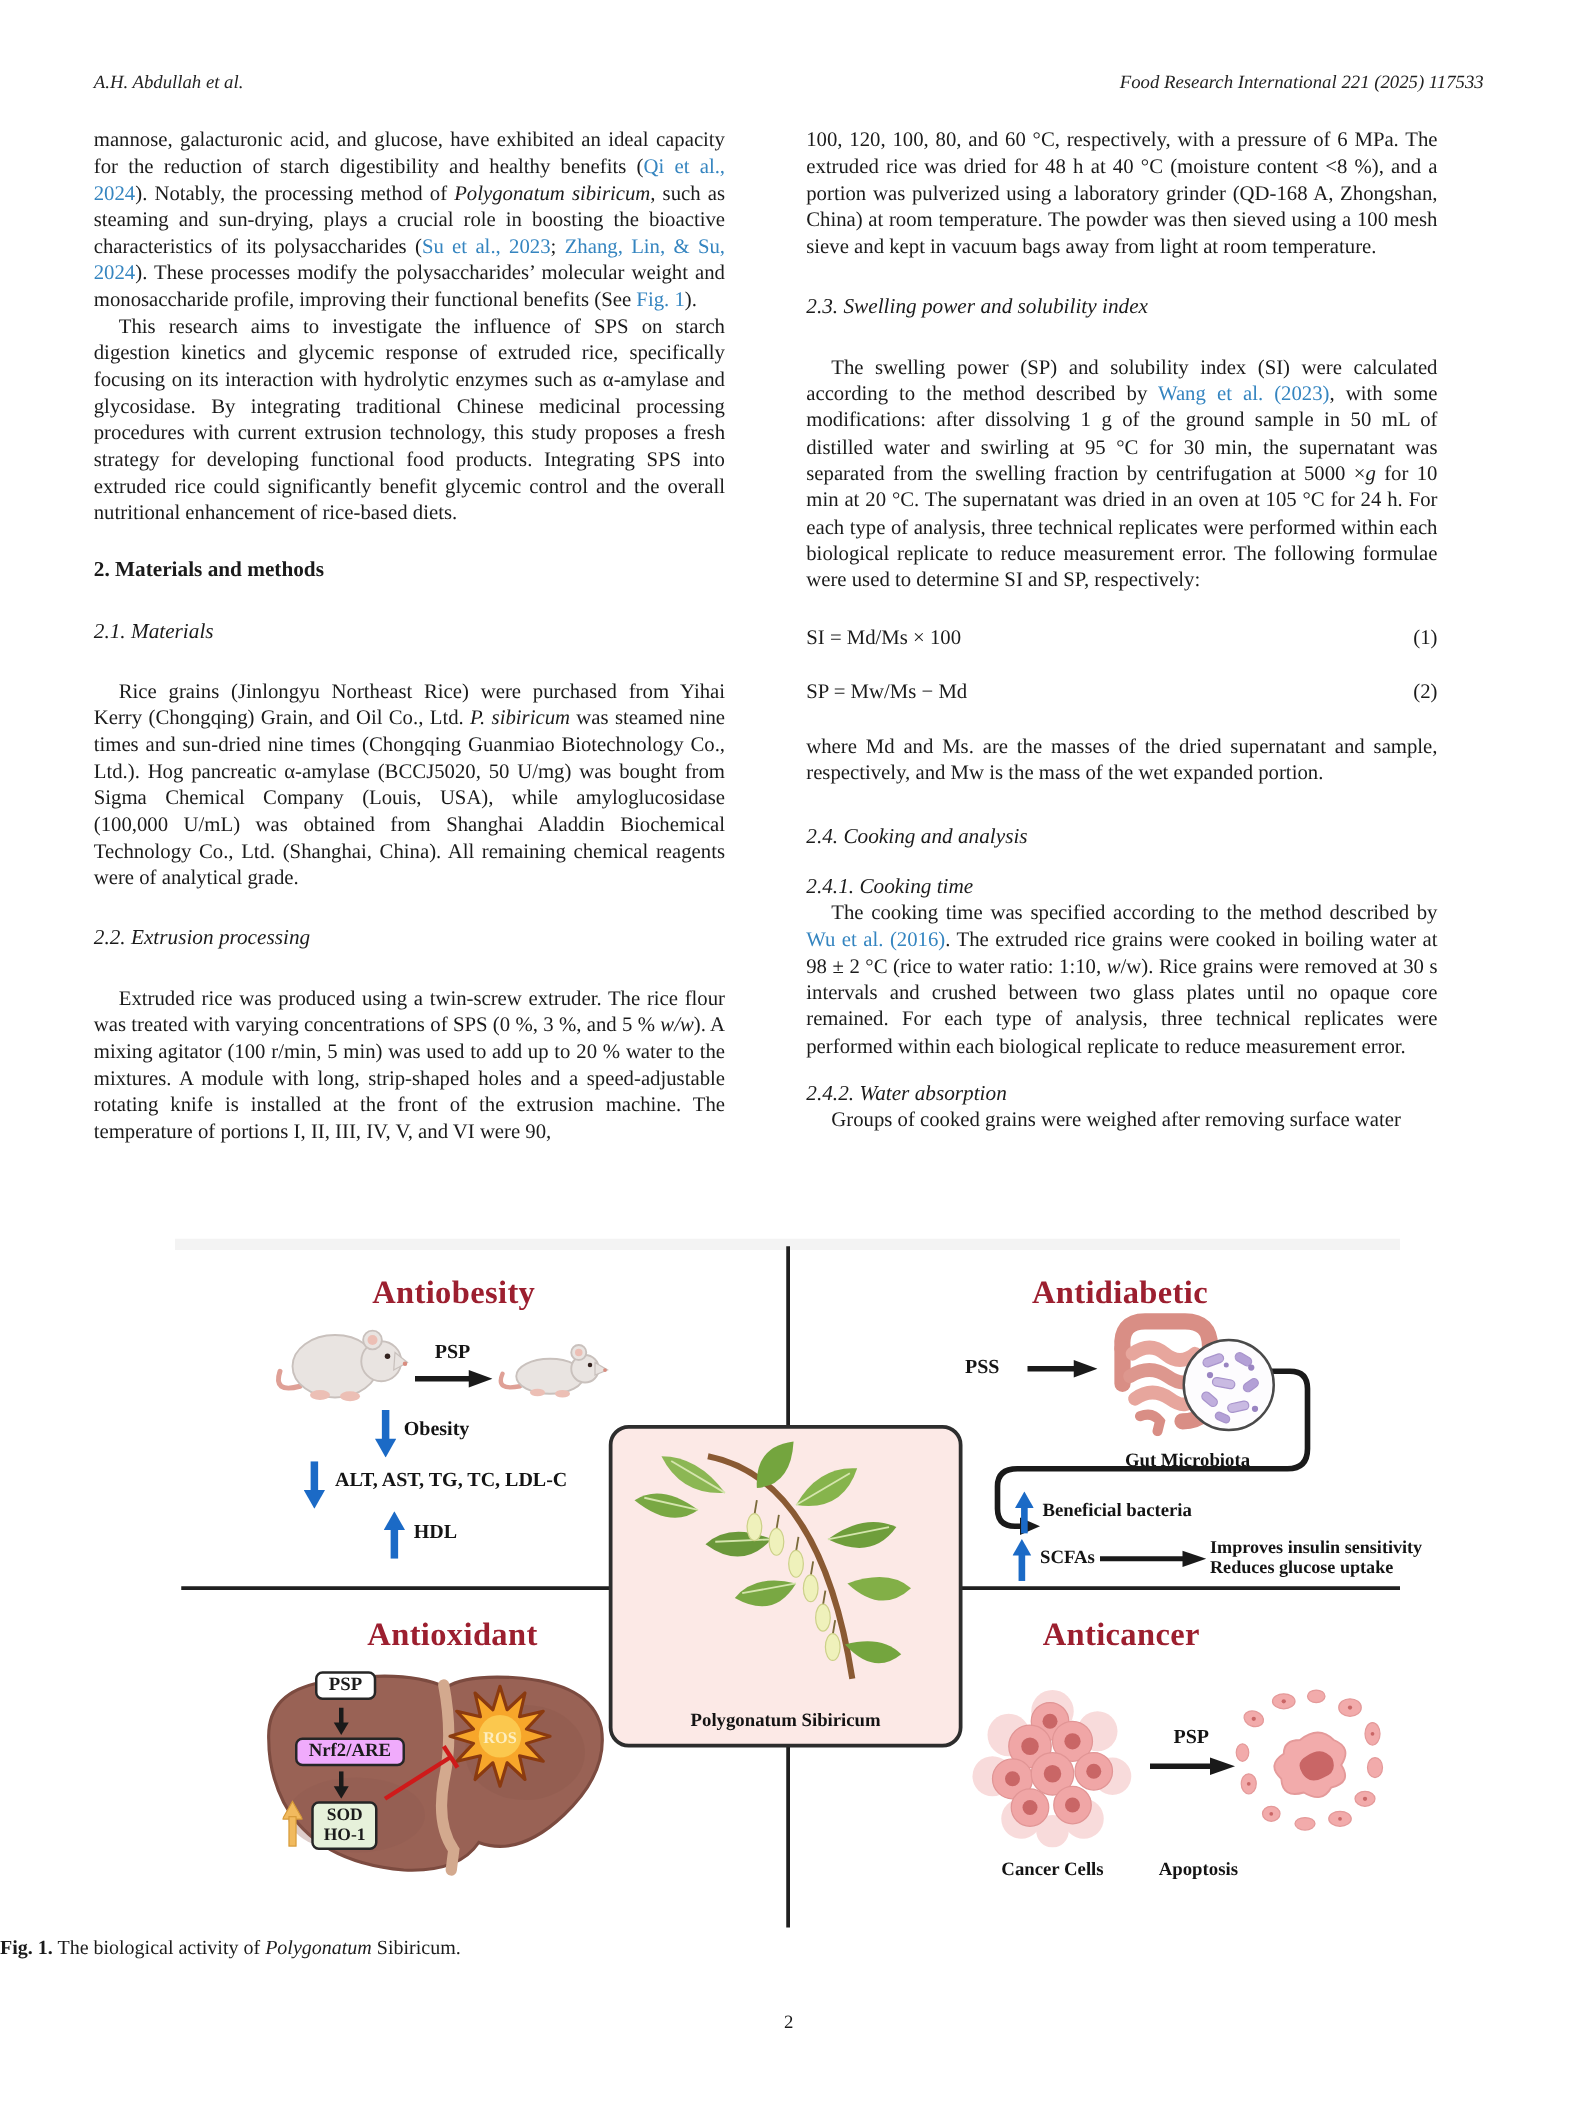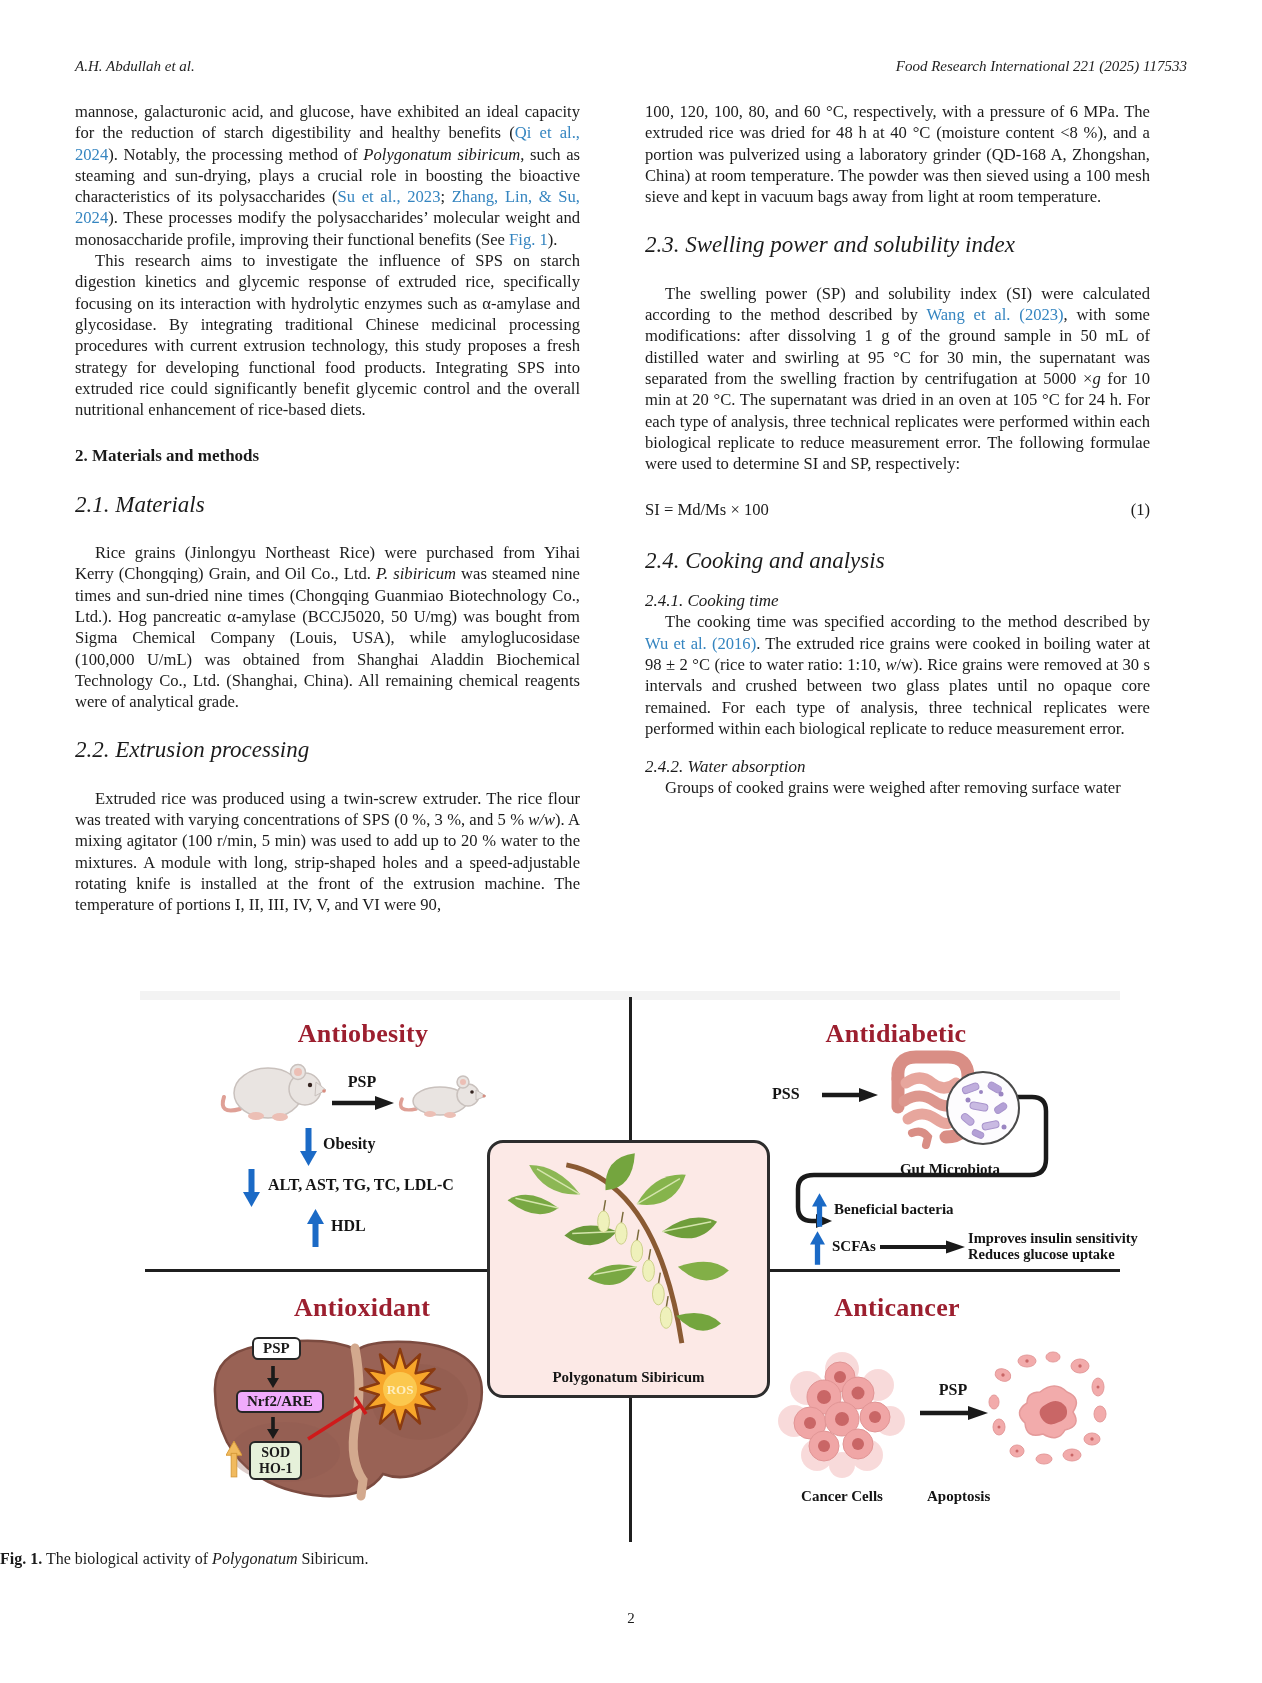--- a/index.html
+++ b/index.html
@@ -8,21 +8,21 @@
   
   .hdr{position:absolute;top:58px;left:75px;width:1112px;display:flex;justify-content:space-between;
        font-size:15px;font-style:italic;color:#222;}
   
   .col{position:absolute;top:101px;width:505px;font-size:16.6px;line-height:21.3px;text-align:justify;}
   .col-left{left:75px;}
   .col-right{left:645px;}
   .jp{margin:0;}
   .ind{text-indent:20px;}
   .sec{font-size:17px;font-weight:bold;margin:25px 0 25px;text-align:left;}
-  .subsec{font-size:23px;font-style:italic;font-weight:normal;margin:27px 0 27px;text-align:left;}
+  .subsec{font-size:17px;font-style:italic;font-weight:normal;margin:27px 0 27px;text-align:left;}
   .subsub{font-size:17px;font-style:italic;font-weight:normal;margin:19px 0 0;text-align:left;}
   .eq{display:flex;justify-content:space-between;margin-top:25px;font-size:16.6px;}
   .eq .num{padding-left:10px;}
   .mt22{margin-top:21px;} .mt24{margin-top:23px;} .mt30{margin-top:29px;} .mt18{margin-top:17px;}
   .lnk{color:var(--link-blue,#3585c0);}
   .it{font-style:italic;}
   .b{font-weight:bold;}
   
   .figure{position:absolute;left:0;top:985px;width:1262px;height:698px;}
   .abs{position:absolute;}
@@ -67,20 +67,25 @@
   </div>
 
   <div class="col col-right">
     <p class="jp">100, 120, 100, 80, and 60 °C, respectively, with a pressure of 6 MPa. The extruded rice was dried for 48 h at 40 °C (moisture content &lt;8 %), and a portion was pulverized using a laboratory grinder (QD-168 A, Zhongshan, China) at room temperature. The powder was then sieved using a 100 mesh sieve and kept in vacuum bags away from light at room temperature.</p>
     <h3 class="subsec">2.3. Swelling power and solubility index</h3>
     <p class="jp ind"><span>The swelling power (SP) and solubility index (SI) were calculated according to the method described by </span><span class="lnk">Wang et al. (2023)</span><span>, with some modifications: after dissolving 1 g of the ground sample in 50 mL of distilled water and swirling at 95 °C for 30 min, the supernatant was separated from the swelling fraction by centrifugation at 5000 ×</span><span class="it">g</span><span> for 10 min at 20 °C. The supernatant was dried in an oven at 105 °C for 24 h. For each type of analysis, three technical replicates were performed within each biological replicate to reduce measurement error. The following formulae were used to determine SI and SP, respectively:</span></p>
     <div class="eq">
       <span>SI = Md/Ms × 100</span>
       <span class="num">(1)</span>
     </div>
+    <div class="eq mt22">
+      <span>SP = Mw/Ms − Md</span>
+      <span class="num">(2)</span>
+    </div>
+    <p class="jp mt24">where Md and Ms. are the masses of the dried supernatant and sample, respectively, and Mw is the mass of the wet expanded portion.</p>
     <h3 class="subsec mt30" style="margin-bottom:0;">2.4. Cooking and analysis</h3>
     <h4 class="subsub">2.4.1. Cooking time</h4>
     <p class="jp ind"><span>The cooking time was specified according to the method described by </span><span class="lnk">Wu et al. (2016)</span><span>. The extruded rice grains were cooked in boiling water at 98 ± 2 °C (rice to water ratio: 1:10, </span><span class="it">w</span><span>/w). Rice grains were removed at 30 s intervals and crushed between two glass plates until no opaque core remained. For each type of analysis, three technical replicates were performed within each biological replicate to reduce measurement error.</span></p>
     <h4 class="subsub mt18">2.4.2. Water absorption</h4>
     <p class="jp ind">Groups of cooked grains were weighed after removing surface water</p>
   </div>
 
   <div class="figure">
 
     <div class="abs top-band" style="left:140px;top:6px;width:980px;height:9px;"></div>

